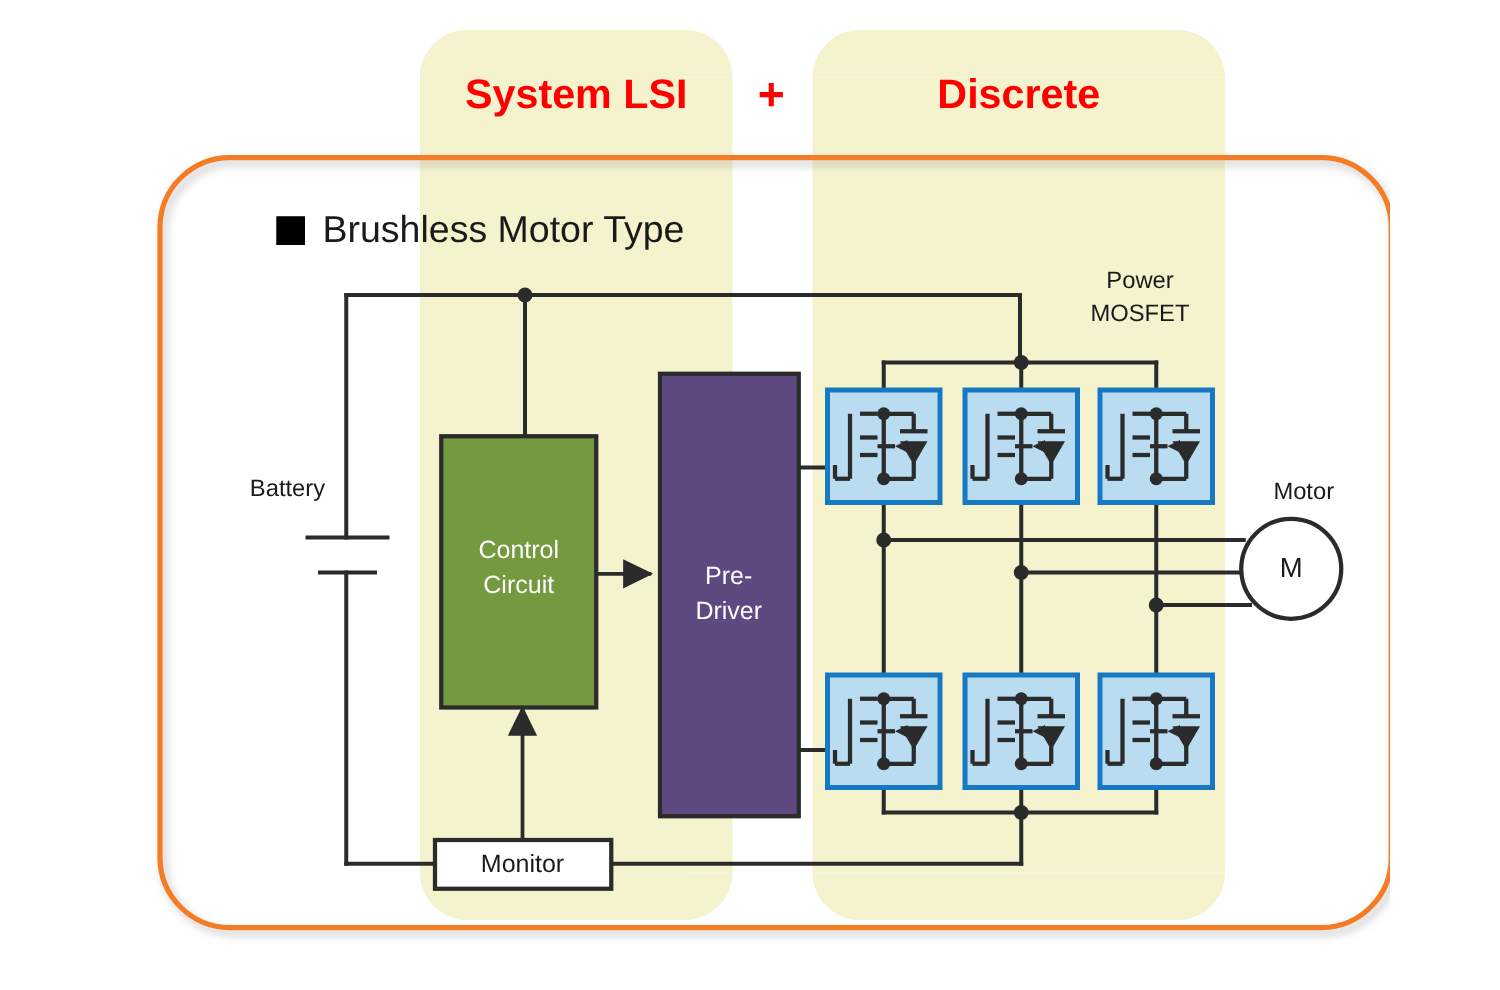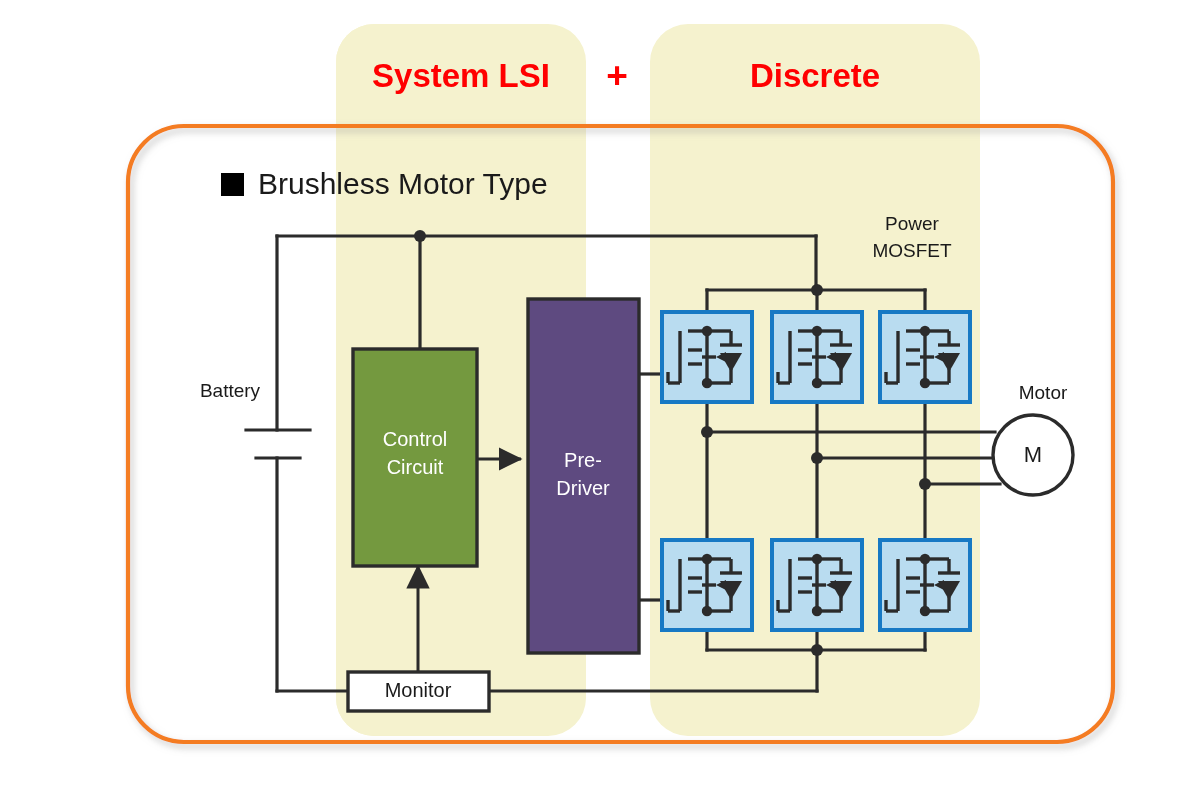--- a/index.html
+++ b/index.html
@@ -2,21 +2,21 @@
 <html><head>
 <meta charset="utf-8">
 <style>
   html, body {
     margin: 0;
     padding: 0;
     background: #ffffff;
   }
   #stage {
     position: relative;
-    width: 1200px;
+    width: 1112px;
     height: 792px;
     background: #ffffff;
     overflow: hidden;
     font-family: "Liberation Sans", sans-serif;
   }
   #diagram {
     position: absolute;
     left: 0;
     top: 0;
     width: 1200px;

